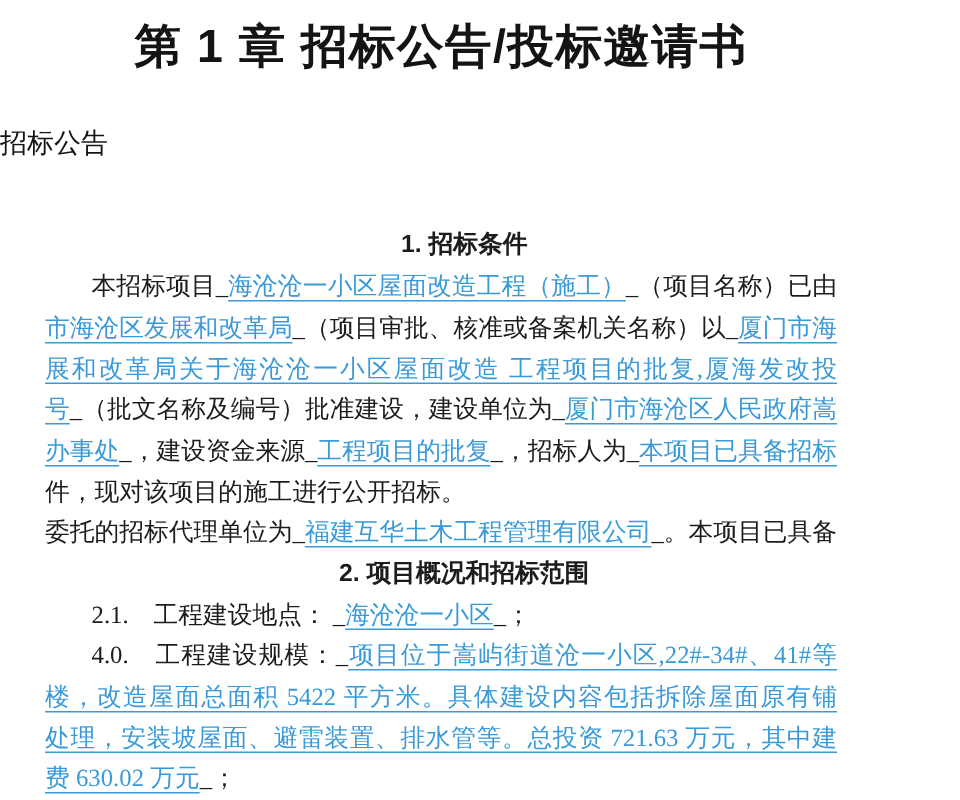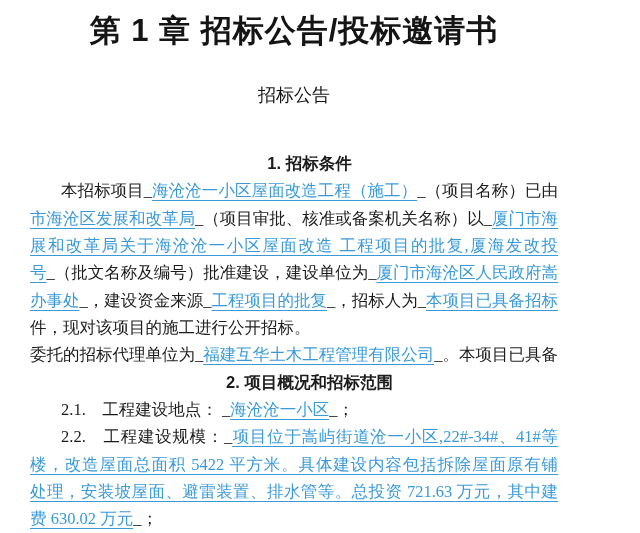--- a/index.html
+++ b/index.html
@@ -21,21 +21,20 @@
     font-family: "Liberation Sans", "DejaVu Sans", sans-serif;
     font-weight: bold;
     font-size: 31px;
     line-height: 38px;
     color: #141414;
     letter-spacing: 1px;
   }
   .doc-subtitle {
     margin: 0;
     padding-top: 34px;
-    text-align: center;
     font-family: "Liberation Sans", "DejaVu Sans", sans-serif;
     font-weight: normal;
     font-size: 18px;
     line-height: 22px;
     color: #141414;
   }
   .doc-body {
     margin: 44px 30px 0 30px;
     font-family: "Liberation Serif", "DejaVu Serif", serif;
     font-size: 16.5px;
@@ -83,18 +82,18 @@
       <div class="line indent heading"><span class="run-black">1. 招标条件</span></div>
       <div class="line justify indent"><span class="run-black">本招标项目_</span><span class="run-blue">海沧沧一小区屋面改造工程（施工）</span><span class="run-black">_（项目名称）已由_</span><span class="run-blue">厦门</span></div>
       <div class="line justify"><span class="run-blue">市海沧区发展和改革局</span><span class="run-black">_（项目审批、核准或备案机关名称）以_</span><span class="run-blue">厦门市海沧区发</span></div>
       <div class="line justify"><span class="run-blue">展和改革局关于海沧沧一小区屋面改造 工程项目的批复,厦海发改投【2021】75</span></div>
       <div class="line justify"><span class="run-blue">号</span><span class="run-black">_（批文名称及编号）批准建设，建设单位为_</span><span class="run-blue">厦门市海沧区人民政府嵩屿街道</span></div>
       <div class="line justify"><span class="run-blue">办事处</span><span class="run-black">_，建设资金来源_</span><span class="run-blue">工程项目的批复</span><span class="run-black">_，招标人为_</span><span class="run-blue">本项目已具备招标条</span></div>
       <div class="line"><span class="run-black">件，现对该项目的施工进行公开招标。</span></div>
       <div class="line justify"><span class="run-black">委托的招标代理单位为_</span><span class="run-blue">福建互华土木工程管理有限公司</span><span class="run-black">_。本项目已具备招标条</span></div>
       <div class="line indent heading"><span class="run-black">2. 项目概况和招标范围</span></div>
       <div class="line indent"><span class="run-black">2.1.　工程建设地点： _</span><span class="run-blue">海沧沧一小区</span><span class="run-black">_；</span></div>
-      <div class="line justify indent"><span class="run-black">2.2.　工程建设规模：_</span><span class="run-blue">项目位于嵩屿街道沧一小区,22#-34#、41#等 11 栋</span></div>
+      <div class="line justify indent"><span class="run-black">4.0.　工程建设规模：_</span><span class="run-blue">项目位于嵩屿街道沧一小区,22#-34#、41#等 11 栋</span></div>
       <div class="line justify"><span class="run-blue">楼，改造屋面总面积 5422 平方米。具体建设内容包括拆除屋面原有铺装，防水</span></div>
       <div class="line justify"><span class="run-blue">处理，安装坡屋面、避雷装置、排水管等。总投资 721.63 万元，其中建安工程</span></div>
       <div class="line"><span class="run-blue">费 630.02 万元</span><span class="run-black">_；</span></div>
     </div>
 </div>
 
 </body></html>

